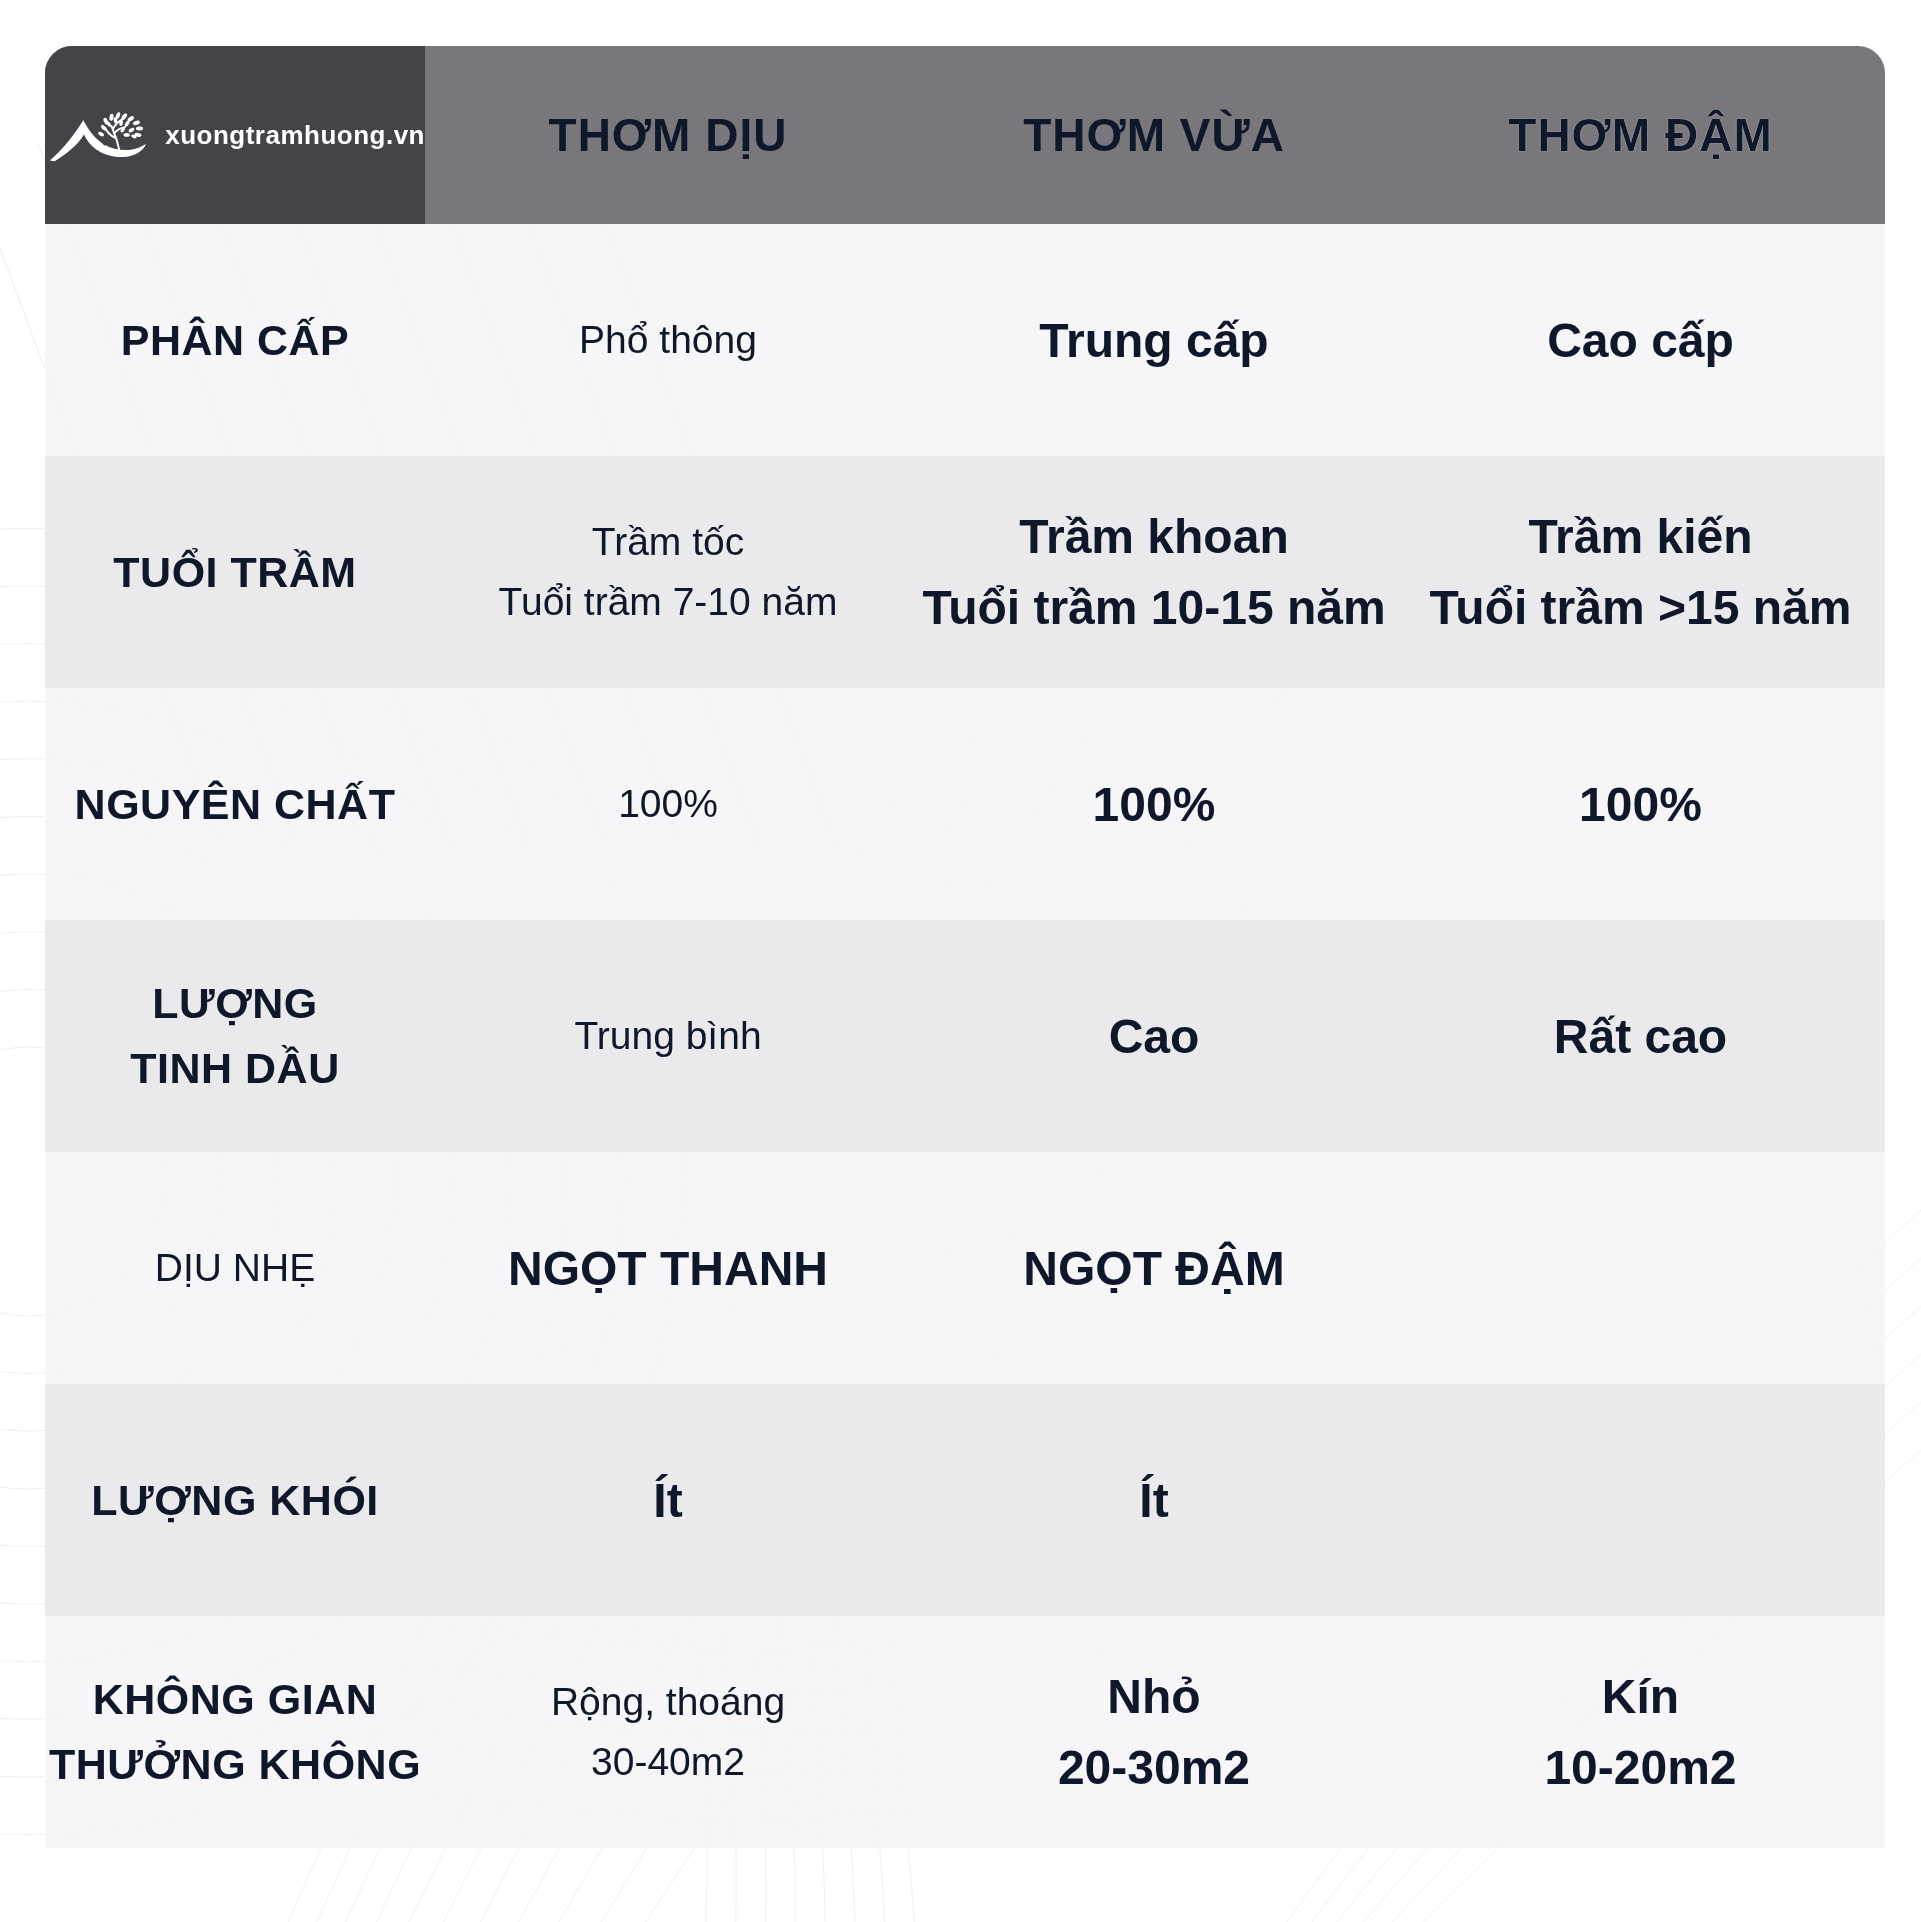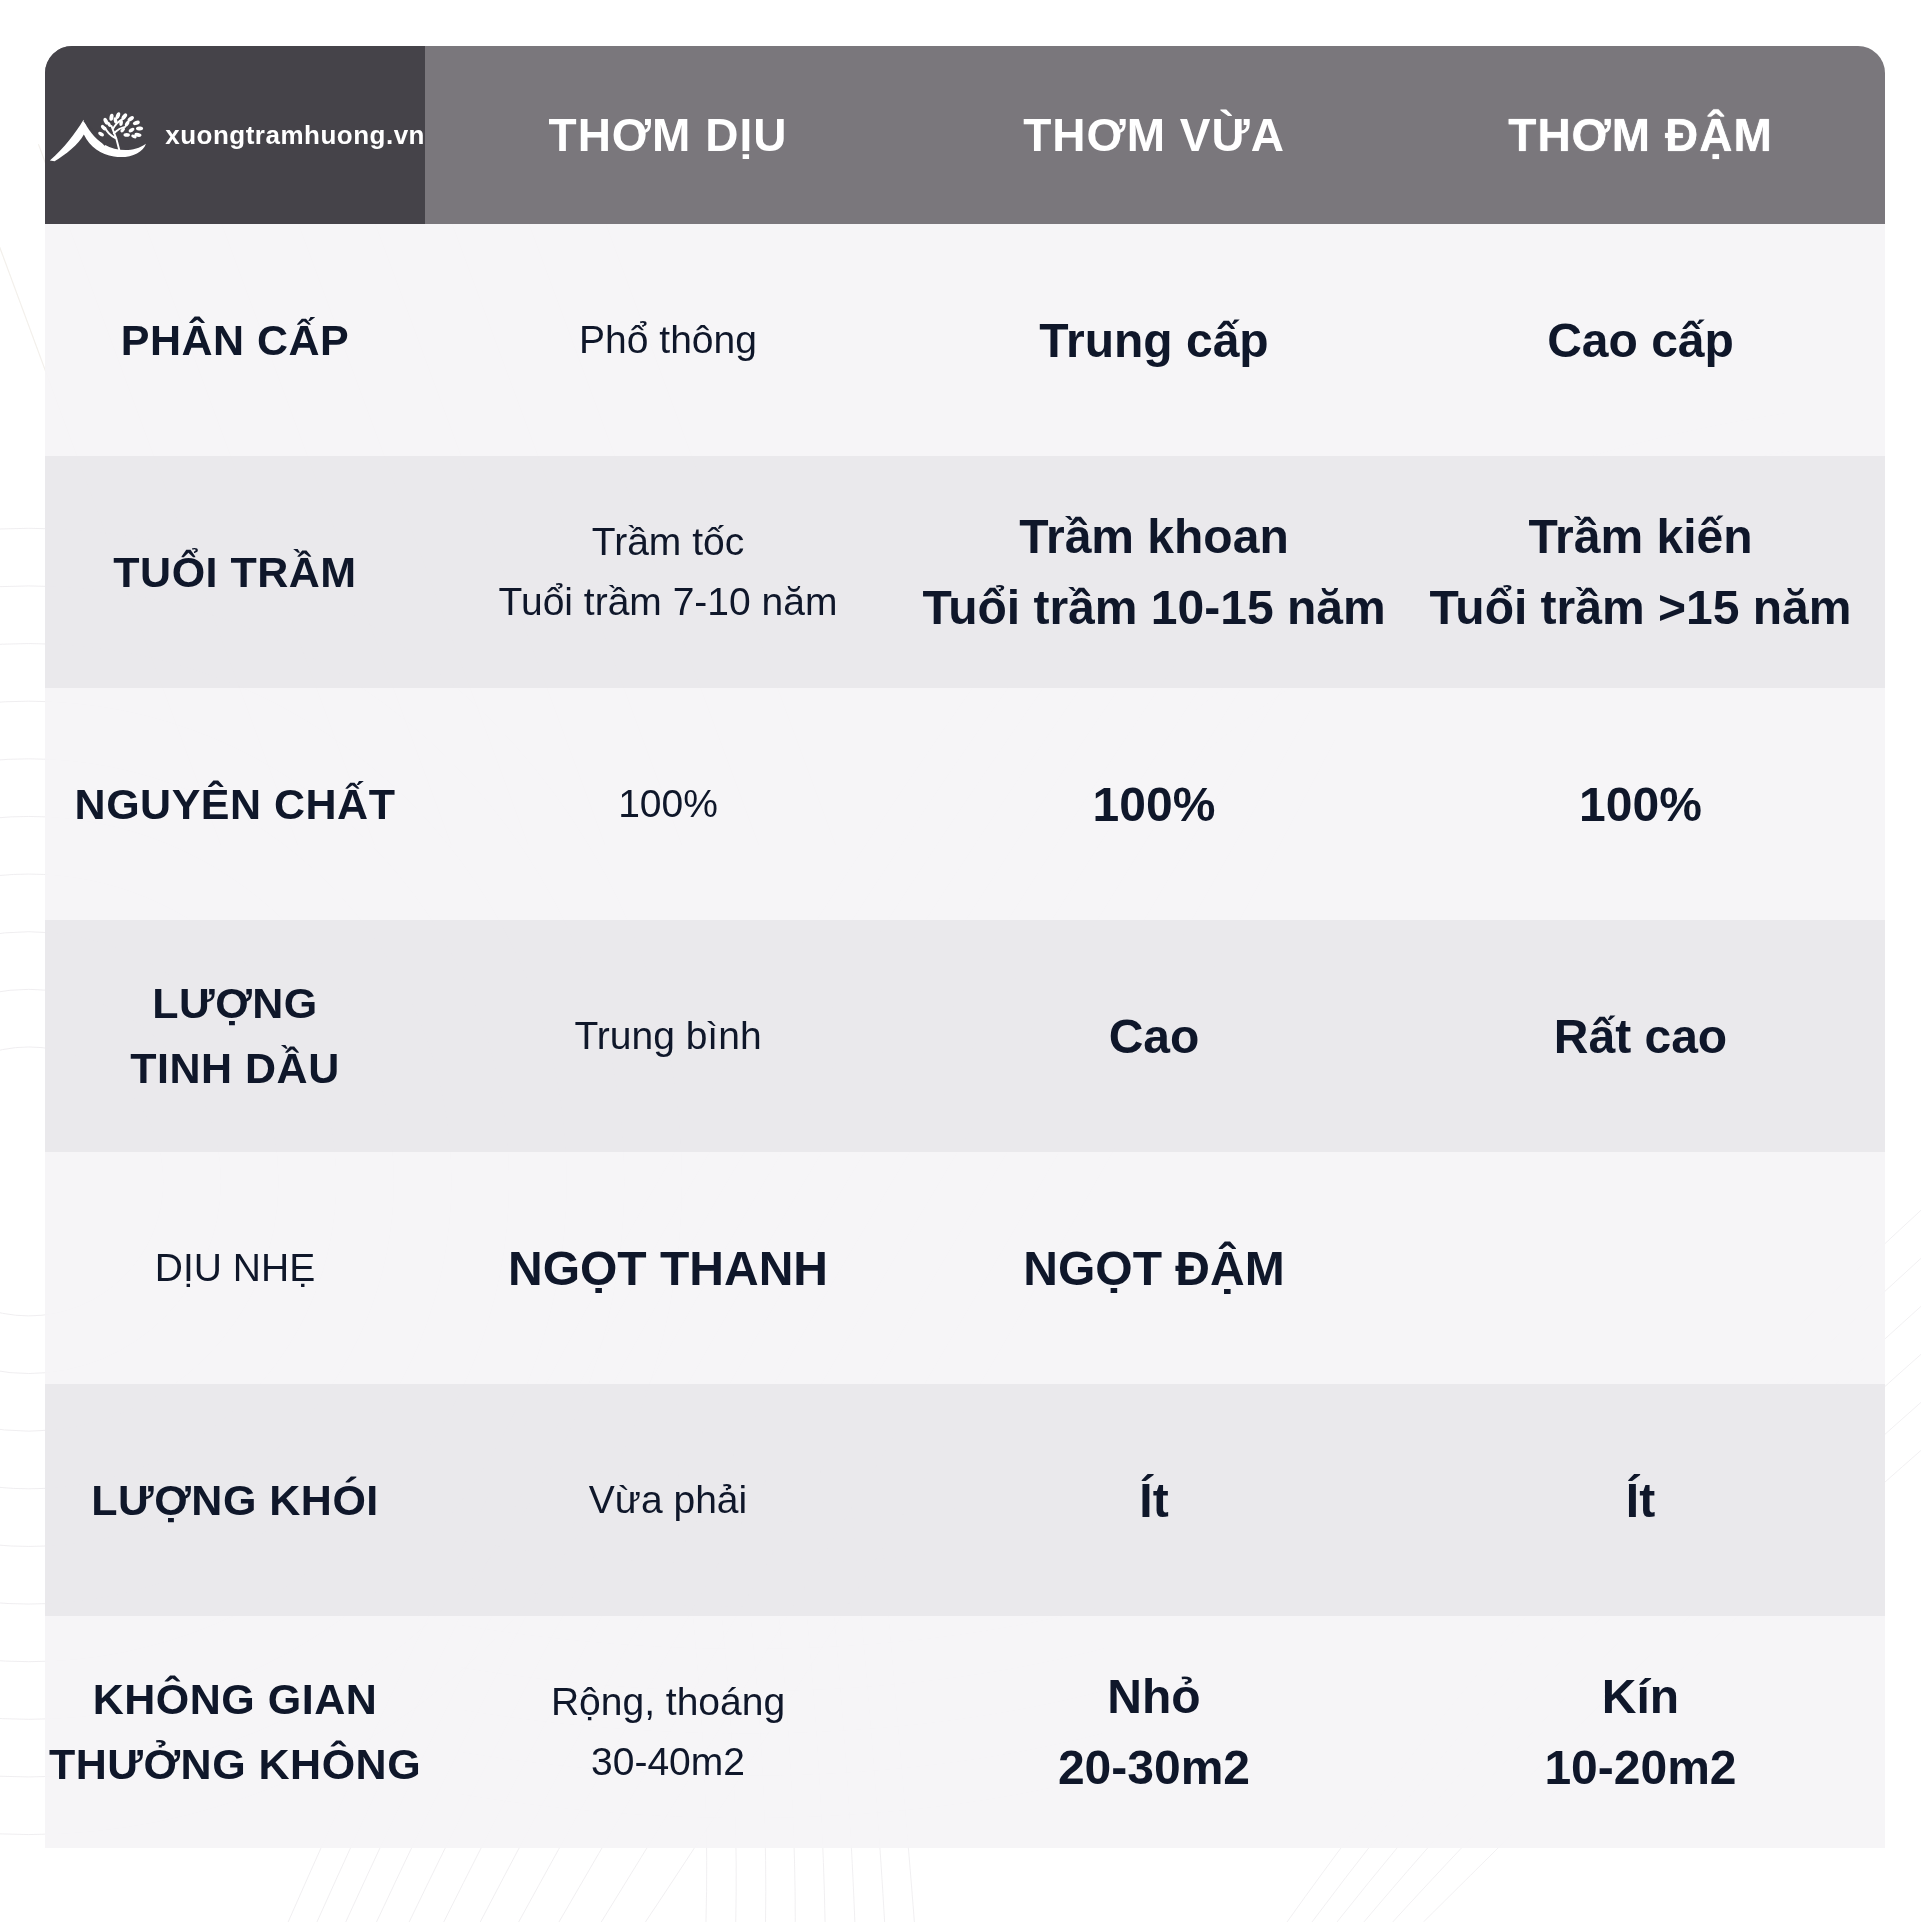--- a/index.html
+++ b/index.html
@@ -20,21 +20,21 @@
   }
   .logo-cell{
     background:#454349;display:flex;flex-direction:row;
     align-items:center;justify-content:center;padding-top:7.7px;
   }
   .logo-text{
     color:#ffffff;font-size:26px;font-weight:700;letter-spacing:0.5px;margin-top:-5.8px;
   }
   .th{
     display:flex;align-items:center;justify-content:center;
-    color:#ffffff;font-size:46px;font-weight:700;letter-spacing:1px;
+    color:#0f172a;font-size:46px;font-weight:700;letter-spacing:1px;
   }
   .th.heavier{text-shadow:0 0 1px #fff;}
   .tr{
     display:grid;grid-template-columns:380px 486px 486px 487px;
     height:232px;
   }
   .tr:nth-child(odd){background:rgba(245,244,246,.92);}
   .tr:nth-child(even){background:rgba(233,232,235,.94);}
   .td{
     display:flex;flex-direction:column;align-items:center;justify-content:center;
@@ -229,23 +229,20 @@
         </div>
     <div class="td val val-3">
           <div class="line">NGỌT ĐẬM</div>
         </div>
   </div>
 
   <div class="tr">
     <div class="td label">
           <div class="line">LƯỢNG KHÓI</div>
         </div>
-    <div class="td val val-1">
-          <div class="line">Vừa phải</div>
-        </div>
     <div class="td val val-2">
           <div class="line">Ít</div>
         </div>
     <div class="td val val-3">
           <div class="line">Ít</div>
         </div>
   </div>
 
   <div class="tr">
     <div class="td label">

